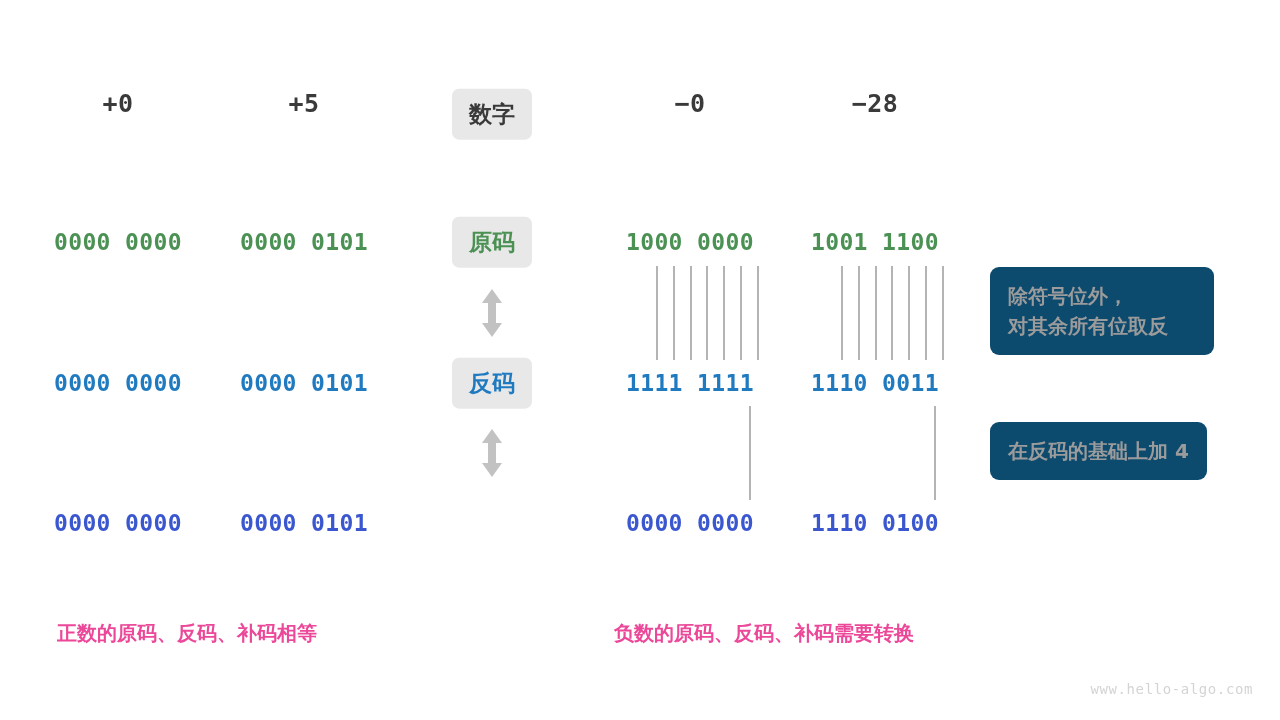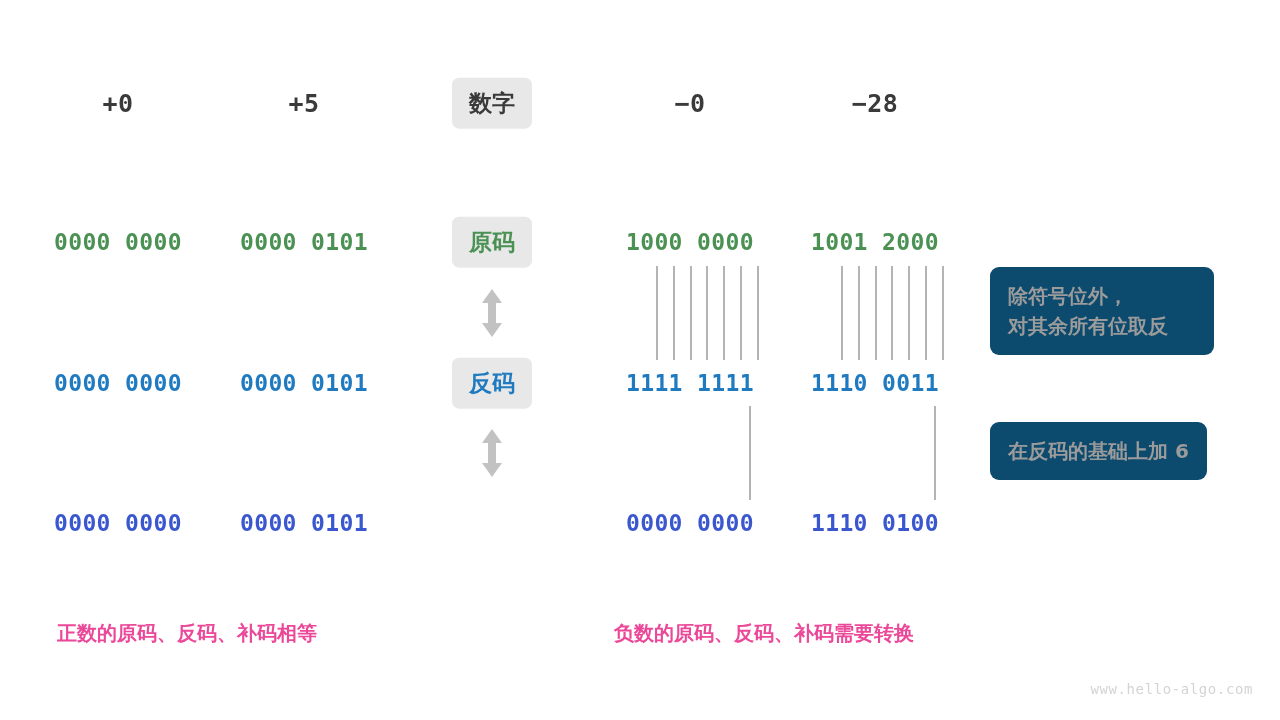--- a/index.html
+++ b/index.html
@@ -148,39 +148,39 @@
     </g>
     <g stroke="#8c8c8c" stroke-width="1.3">
       <line x1="935" y1="406" x2="935" y2="500"></line>
     </g>
   </svg>
 
   <div class="cell num-label" style="left:118px; top:103px;">+0</div>
 
   <div class="cell num-label" style="left:304px; top:103px;">+5</div>
 
-  <div class="cell" style="left:492px; top:103px;">
+  <div class="cell" style="left:492px; top:114px;">
     <span class="chip chip-header">数字</span>
   </div>
 
   <div class="cell num-label" style="left:690px; top:103px;">−0</div>
 
   <div class="cell num-label" style="left:875px; top:103px;">−28</div>
 
   <div class="cell bits bits-yuanma" style="left:118px; top:242px;">0000 0000</div>
 
   <div class="cell bits bits-yuanma" style="left:304px; top:242px;">0000 0101</div>
 
   <div class="cell" style="left:492px; top:242px;">
     <span class="chip chip-yuanma">原码</span>
   </div>
 
   <div class="cell bits bits-yuanma" style="left:690px; top:242px;">1000 0000</div>
 
-  <div class="cell bits bits-yuanma" style="left:875px; top:242px;">1001 2000</div>
+  <div class="cell bits bits-yuanma" style="left:875px; top:242px;">1001 1100</div>
 
   <div class="arrow" style="left:492px; top:313px;">
     <svg viewBox="0 0 24 50" width="24" height="50" xmlns="http://www.w3.org/2000/svg">
       <path d="M12 1 L22 15 L16 15 L16 35 L22 35 L12 49 L2 35 L8 35 L8 15 L2 15 Z" fill="#c2c2c2"></path>
     </svg>
   </div>
 
   <div class="cell bits bits-fanma" style="left:118px; top:383px;">0000 0000</div>
 
   <div class="cell bits bits-fanma" style="left:304px; top:383px;">0000 0101</div>
@@ -204,21 +204,21 @@
   <div class="cell bits bits-buma" style="left:304px; top:523px;">0000 0101</div>
 
 
   <div class="cell bits bits-buma" style="left:690px; top:523px;">0000 0000</div>
 
   <div class="cell bits bits-buma" style="left:875px; top:523px;">1110 0100</div>
 
   <div class="note" style="left:990px; top:311px; width:224px;">除符号位外，
 对其余所有位取反</div>
 
-  <div class="note" style="left:990px; top:451px;">在反码的基础上加  6</div>
+  <div class="note" style="left:990px; top:451px;">在反码的基础上加  4</div>
 
   <div class="caption" style="left:57px; top:620px;">正数的原码、反码、补码相等</div>
 
   <div class="caption" style="left:614px; top:620px;">负数的原码、反码、补码需要转换</div>
 
   <div class="watermark">www.hello-algo.com</div>
 
 </div>
 
 </body></html>

